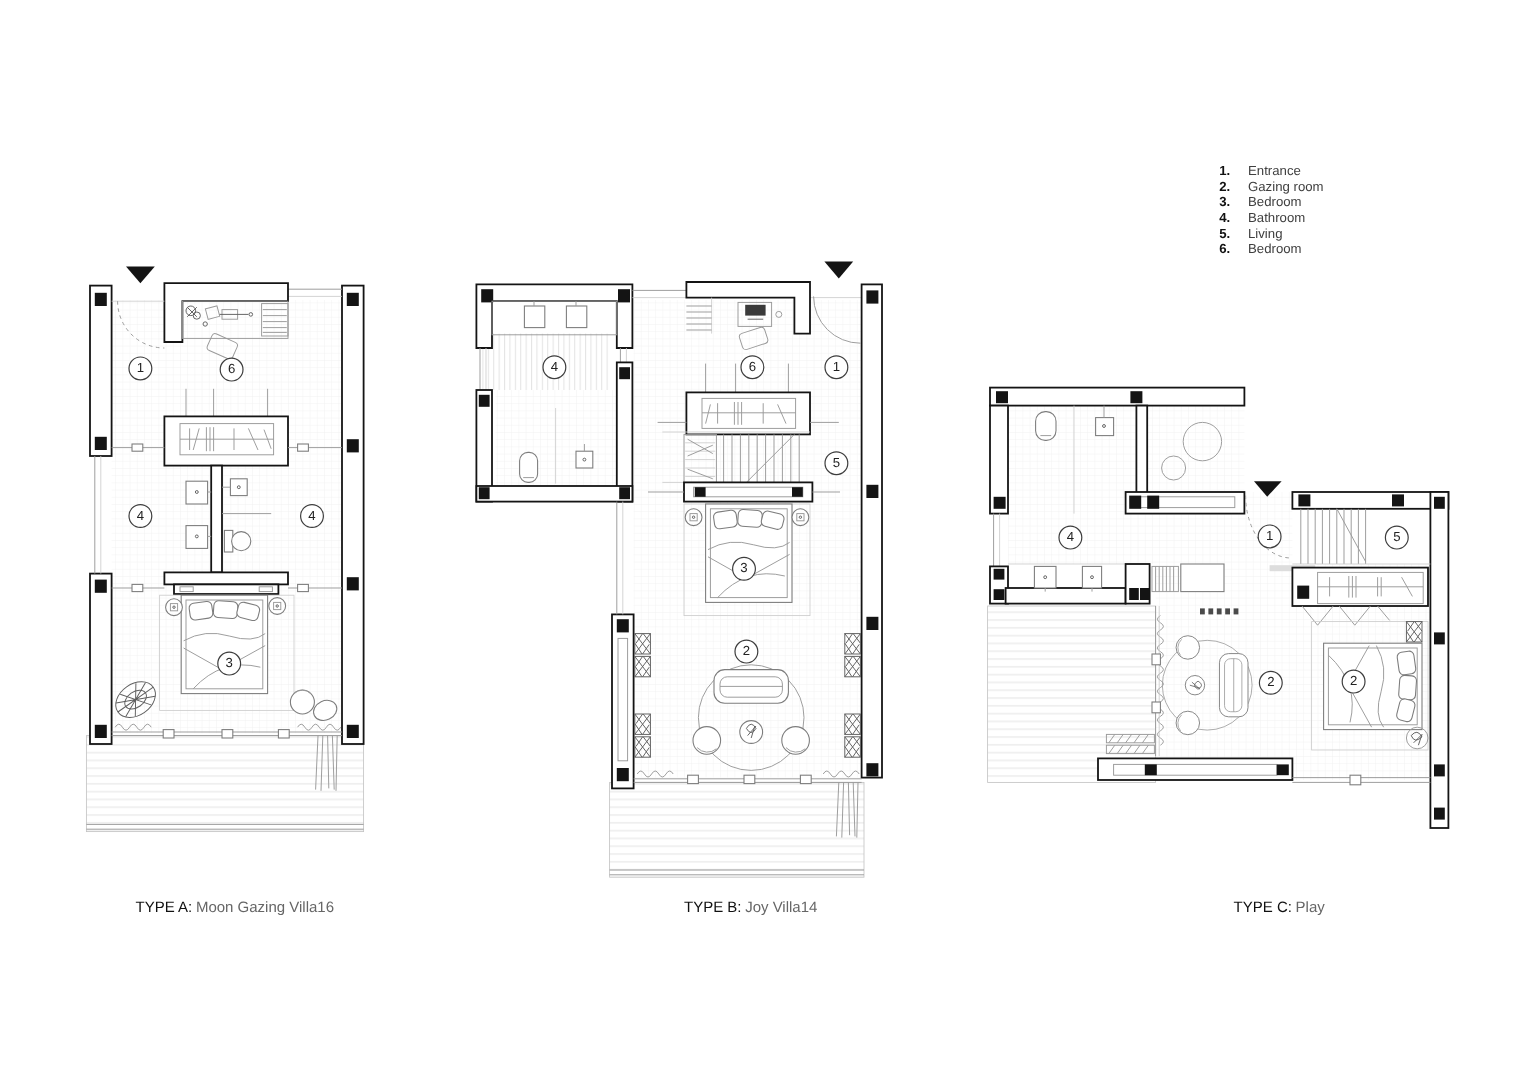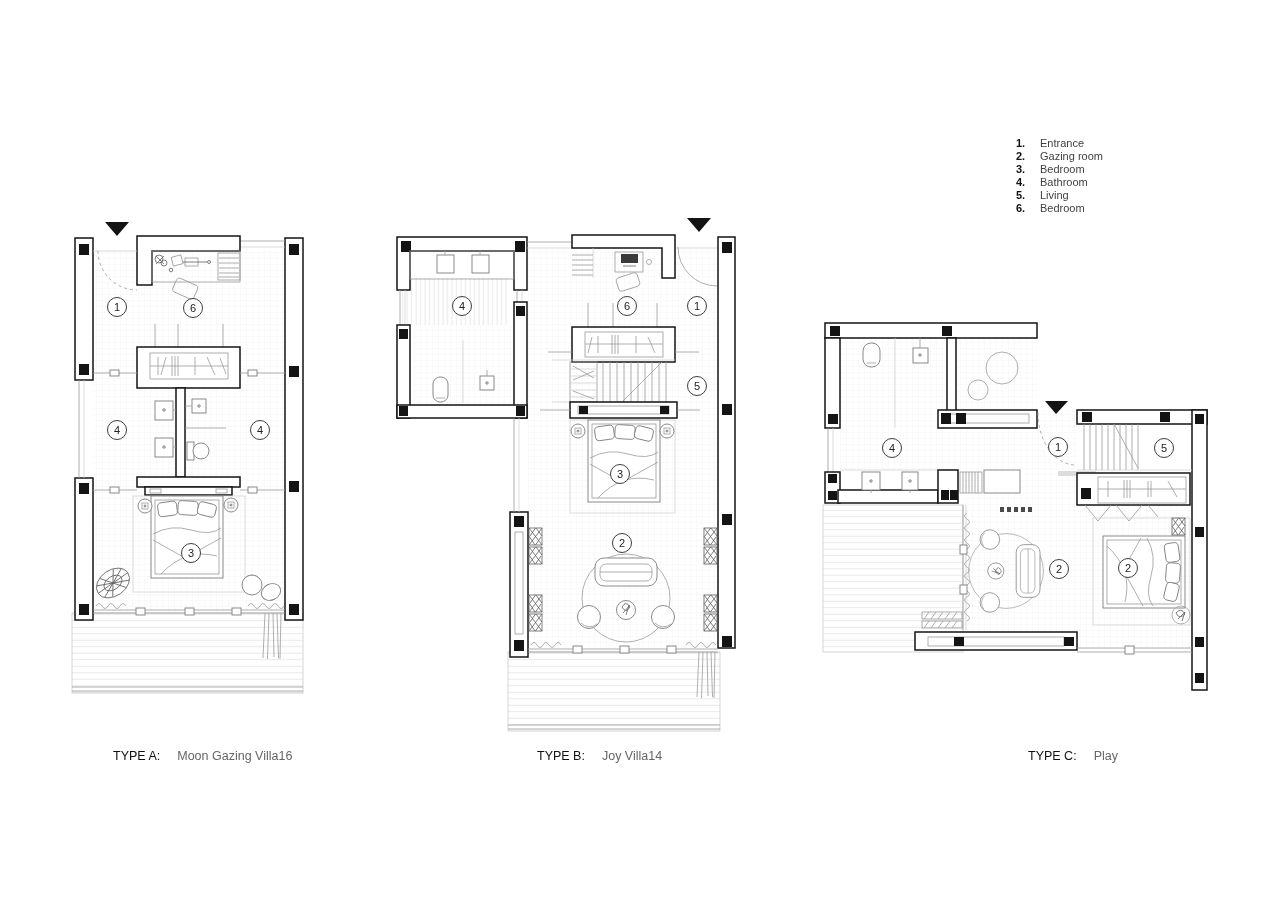--- a/index.html
+++ b/index.html
@@ -23,21 +23,21 @@
 
   
   .legend{position:absolute;left:1016px;top:137px;font-size:11px;line-height:13px;}
   .legend-row{display:flex;}
   .legend-num{width:24px;font-weight:bold;color:#111;}
   .legend-label{color:#3f3f3f;}
 
   
   .caption{position:absolute;top:749px;font-size:12.5px;white-space:nowrap;}
   .cap-b{font-weight:normal;color:#111;}
-  .cap-t{color:#666;margin-left:17px;}
+  .cap-t{color:#666;margin-left:3px;}
 </style>
 </head>
 <body>
 
 <div class="stage">
 
 <svg width="1280" height="905" viewBox="0 0 1280 905">
   <defs>
     <pattern id="grid" width="6" height="6" patternUnits="userSpaceOnUse">
       <path d="M6 0H0V6" fill="none" stroke="#ededed" stroke-width="0.6"></path>
@@ -505,20 +505,20 @@
   </div>
   <div class="legend-row">
     <span class="legend-num">6.</span>
     <span class="legend-label">Bedroom</span>
   </div>
 </div>
 
 <div class="caption" style="left:113px">
   <span class="cap-b">TYPE A:</span><span class="cap-t">Moon Gazing Villa16</span>
 </div>
-<div class="caption" style="left:537px">
+<div class="caption" style="left:570px">
   <span class="cap-b">TYPE B:</span><span class="cap-t">Joy Villa14</span>
 </div>
 <div class="caption" style="left:1028px">
   <span class="cap-b">TYPE C:</span><span class="cap-t">Play</span>
 </div>
 
 </div>
 
 </body></html>

